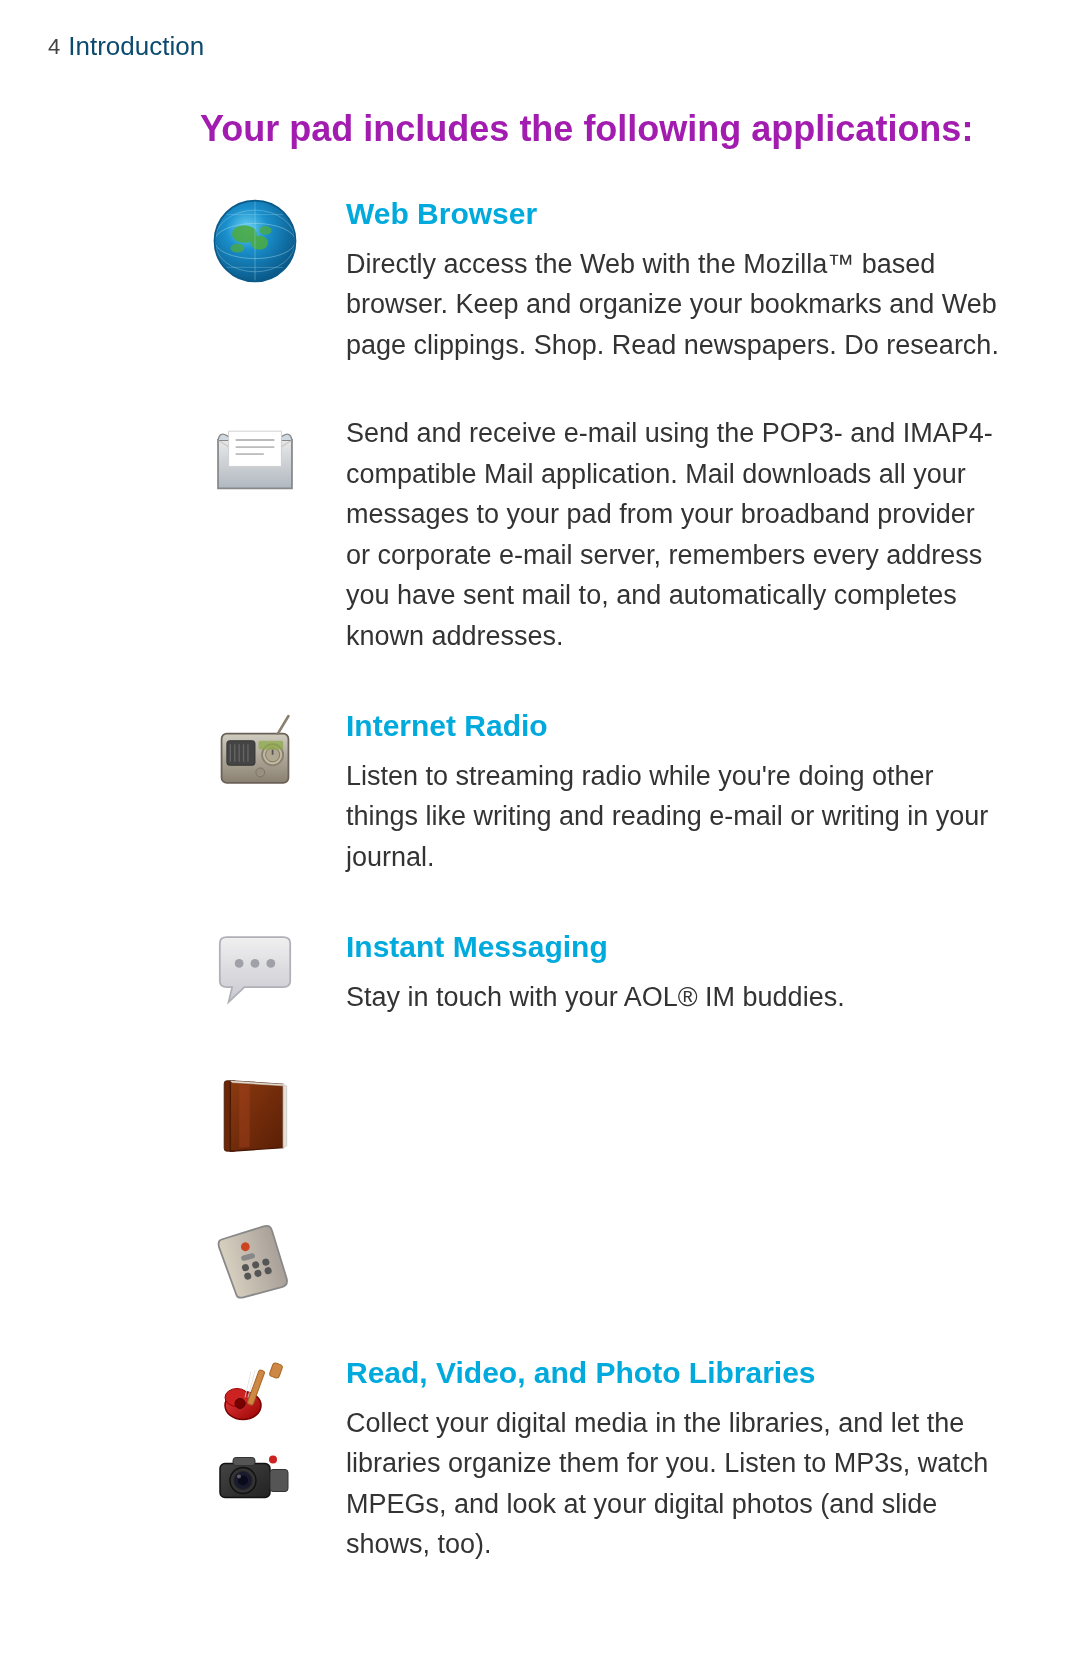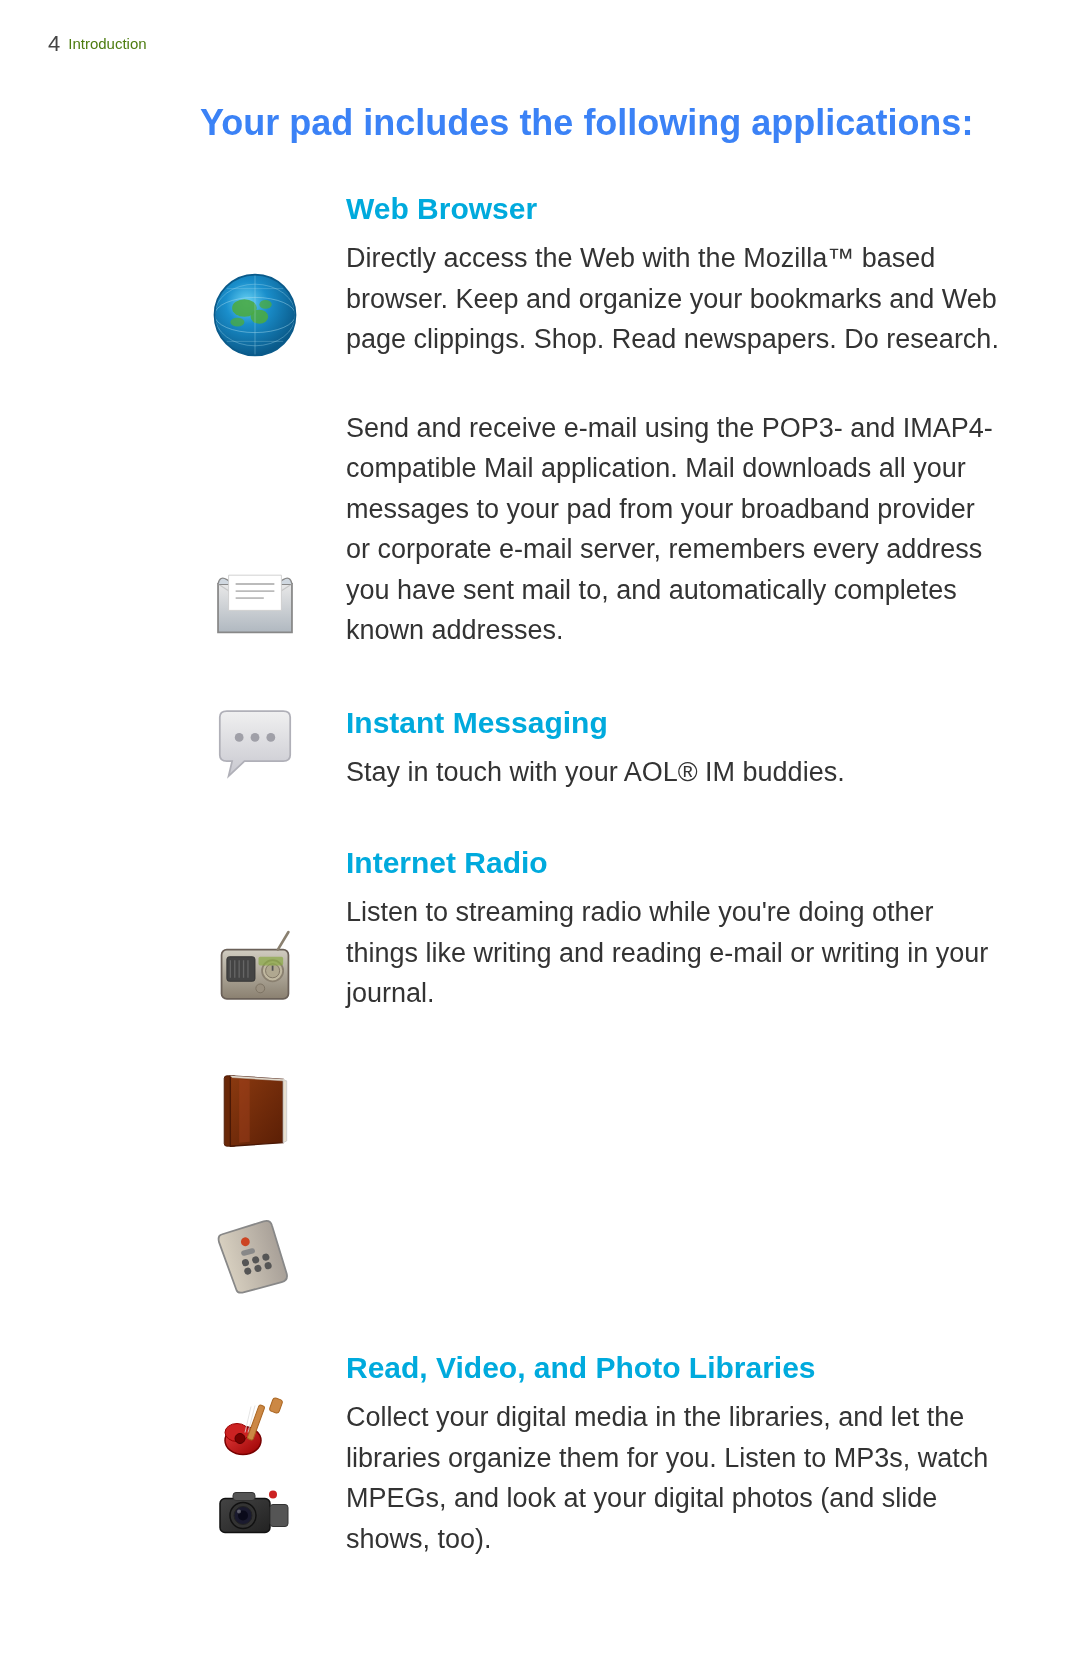--- a/index.html
+++ b/index.html
@@ -26,39 +26,39 @@
       align-items: center;
       gap: 8px;
     }
 
     .page-number {
       font-size: 22px;
       color: #444;
     }
 
     .page-section-label {
-      font-size: 15px;
-      color: #4d7c0f;
+      font-size: 26px;
+      color: #0c4a6e;
     }
 
     .main-content {
       padding: 40px 80px 60px 200px;
     }
 
     .section-heading {
       font-size: 36px;
       font-weight: bold;
-      color: #3b82f6;
+      color: #a21caf;
       margin-bottom: 40px;
       line-height: 1.3;
     }
 
     .app-item {
       display: flex;
-      align-items: flex-end;
+      align-items: flex-start;
       margin-bottom: 48px;
       gap: 36px;
     }
 
     .app-icon-area {
       width: 110px;
       min-width: 110px;
       display: flex;
       flex-direction: column;
       align-items: center;
@@ -183,45 +183,20 @@
     <div class="app-text">
       <div class="app-description">Send and receive e-mail using the POP3- and IMAP4-compatible Mail application. Mail downloads all your messages to your pad from your broadband provider or corporate e-mail server, remembers every address you have sent mail to, and automatically completes known addresses.</div>
     </div>
   </div>
 
   <div class="app-item">
     <div class="app-icon-area">
       <div class="app-icon">
         <svg viewBox="0 0 100 100" xmlns="http://www.w3.org/2000/svg">
           <defs>
-            <linearGradient id="bubbleGrad" x1="0%" y1="0%" x2="0%" y2="100%">
-              <stop offset="0%" stop-color="#f0f0f0"></stop>
-              <stop offset="100%" stop-color="#c8c8d0"></stop>
-            </linearGradient>
-          </defs>
-
-          <path d="M 10 15 Q 10 8 18 8 L 82 8 Q 90 8 90 15 L 90 58 Q 90 65 82 65 L 38 65 L 20 82 L 24 65 L 18 65 Q 10 65 10 58 Z" fill="url(#bubbleGrad)" stroke="#b0b0b8" stroke-width="2"></path>
-
-          <circle cx="32" cy="38" r="5" fill="#a0a0a8"></circle>
-          <circle cx="50" cy="38" r="5" fill="#a0a0a8"></circle>
-          <circle cx="68" cy="38" r="5" fill="#a0a0a8"></circle>
-        </svg>
-      </div>
-    </div>
-    <div class="app-text">
-      <div class="app-title">Instant Messaging</div>
-      <div class="app-description">Stay in touch with your AOL® IM buddies.</div>
-    </div>
-  </div>
-
-  <div class="app-item">
-    <div class="app-icon-area">
-      <div class="app-icon">
-        <svg viewBox="0 0 100 100" xmlns="http://www.w3.org/2000/svg">
-          <defs>
             <linearGradient id="radioGrad" x1="0%" y1="0%" x2="0%" y2="100%">
               <stop offset="0%" stop-color="#d0ccc0"></stop>
               <stop offset="100%" stop-color="#8a8070"></stop>
             </linearGradient>
           </defs>
 
           <rect x="12" y="28" width="76" height="56" rx="6" fill="url(#radioGrad)" stroke="#6a6058" stroke-width="2"></rect>
 
           <rect x="18" y="36" width="32" height="28" rx="3" fill="#444" stroke="#333" stroke-width="1"></rect>
           <line x1="22" y1="40" x2="22" y2="60" stroke="#666" stroke-width="1.5"></line>
@@ -238,20 +213,45 @@
 
           <circle cx="56" cy="72" r="5" fill="#9a9080" stroke="#7a7060" stroke-width="1"></circle>
 
           <rect x="54" y="36" width="28" height="10" rx="2" fill="#8aaa44" opacity="0.7"></rect>
         </svg>
       </div>
     </div>
     <div class="app-text">
       <div class="app-title">Internet Radio</div>
       <div class="app-description">Listen to streaming radio while you're doing other things like writing and reading e-mail or writing in your journal.</div>
+    </div>
+  </div>
+
+  <div class="app-item">
+    <div class="app-icon-area">
+      <div class="app-icon">
+        <svg viewBox="0 0 100 100" xmlns="http://www.w3.org/2000/svg">
+          <defs>
+            <linearGradient id="bubbleGrad" x1="0%" y1="0%" x2="0%" y2="100%">
+              <stop offset="0%" stop-color="#f0f0f0"></stop>
+              <stop offset="100%" stop-color="#c8c8d0"></stop>
+            </linearGradient>
+          </defs>
+
+          <path d="M 10 15 Q 10 8 18 8 L 82 8 Q 90 8 90 15 L 90 58 Q 90 65 82 65 L 38 65 L 20 82 L 24 65 L 18 65 Q 10 65 10 58 Z" fill="url(#bubbleGrad)" stroke="#b0b0b8" stroke-width="2"></path>
+
+          <circle cx="32" cy="38" r="5" fill="#a0a0a8"></circle>
+          <circle cx="50" cy="38" r="5" fill="#a0a0a8"></circle>
+          <circle cx="68" cy="38" r="5" fill="#a0a0a8"></circle>
+        </svg>
+      </div>
+    </div>
+    <div class="app-text">
+      <div class="app-title">Instant Messaging</div>
+      <div class="app-description">Stay in touch with your AOL® IM buddies.</div>
     </div>
   </div>
 
   <div class="app-item">
     <div class="app-icon-area">
       <div class="app-icon">
         <svg viewBox="0 0 100 100" xmlns="http://www.w3.org/2000/svg">
           <defs>
             <linearGradient id="bookGrad" x1="0%" y1="0%" x2="100%" y2="100%">
               <stop offset="0%" stop-color="#8B3a10"></stop>

